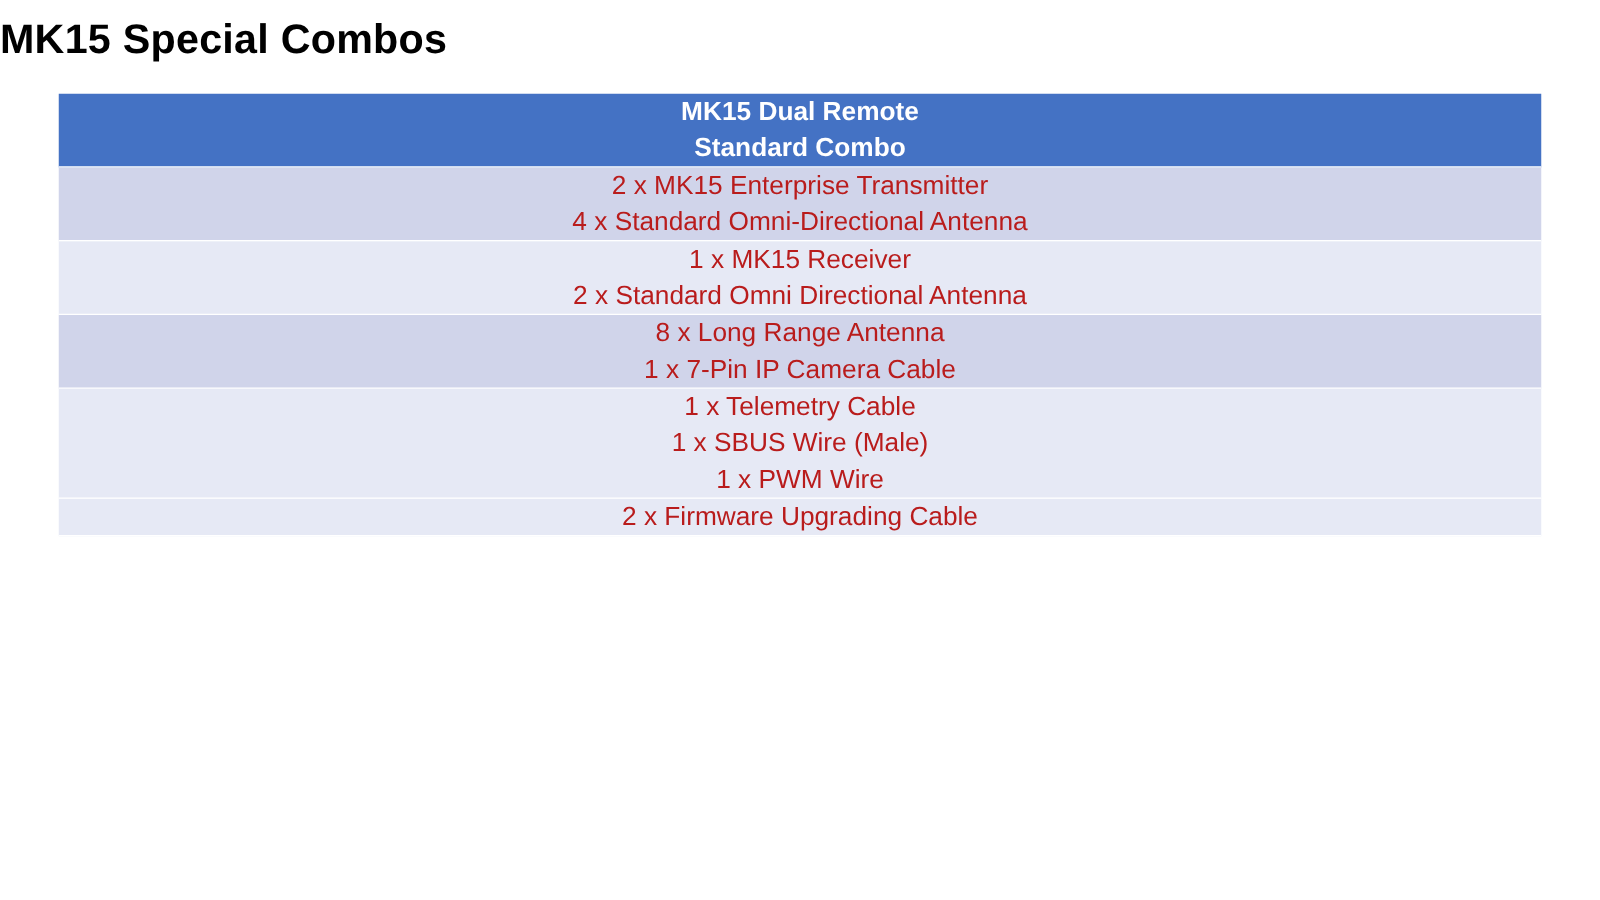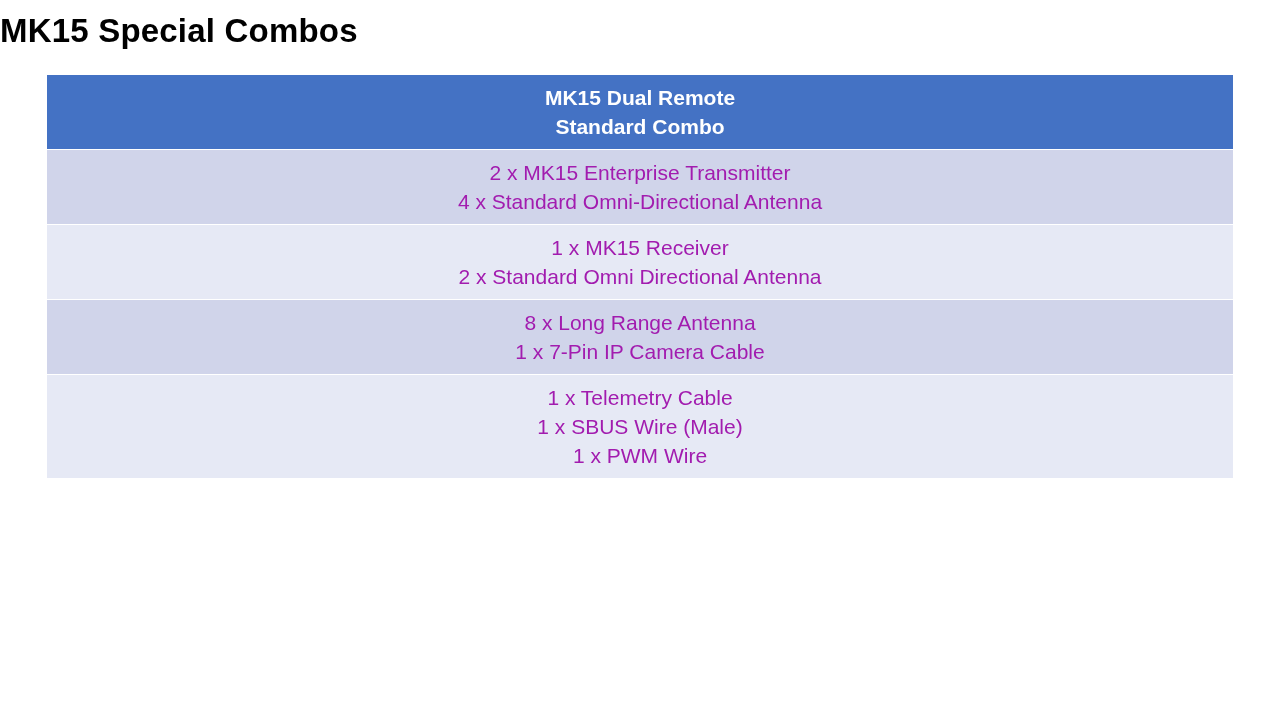--- a/index.html
+++ b/index.html
@@ -32,36 +32,36 @@
     left: 47px;
     top: 75px;
     width: 1186px;
   }
   .combo-table {
     width: 100%;
     border-collapse: collapse;
     table-layout: fixed;
   }
   .combo-table td {
-    padding: 8px;
+    padding: 0;
     margin: 0;
   }
   .header-cell {
     background: #4472c4;
     color: #ffffff;
     font-size: 21px;
     font-weight: bold;
     text-align: center;
     line-height: 29px;
     padding: 10px 6px 11px 6px;
     border-bottom: 1px solid #ffffff;
   }
   .row-cell {
     font-size: 21px;
-    color: #a21caf;
+    color: #b91c1c;
     text-align: center;
     line-height: 29px;
     padding: 7px 6px 8px 6px;
     border-bottom: 1px solid #ffffff;
   }
   .row-dark {
     background: #d0d4ea;
   }
   .row-light {
     background: #e6e9f5;
@@ -110,18 +110,23 @@
 
         <tr>
           <td class="row-cell row-light">
             <span class="line">1 x Telemetry Cable</span>
             <span class="line">1 x SBUS Wire (Male)</span>
             <span class="line">1 x PWM Wire</span>
           </td>
         </tr>
 
 
+        <tr>
+          <td class="row-cell row-light">
+            <span class="line">2 x Firmware Upgrading Cable</span>
+          </td>
+        </tr>
 
       </tbody>
     </table>
   </div>
 
 </div>
 
 </body></html>

